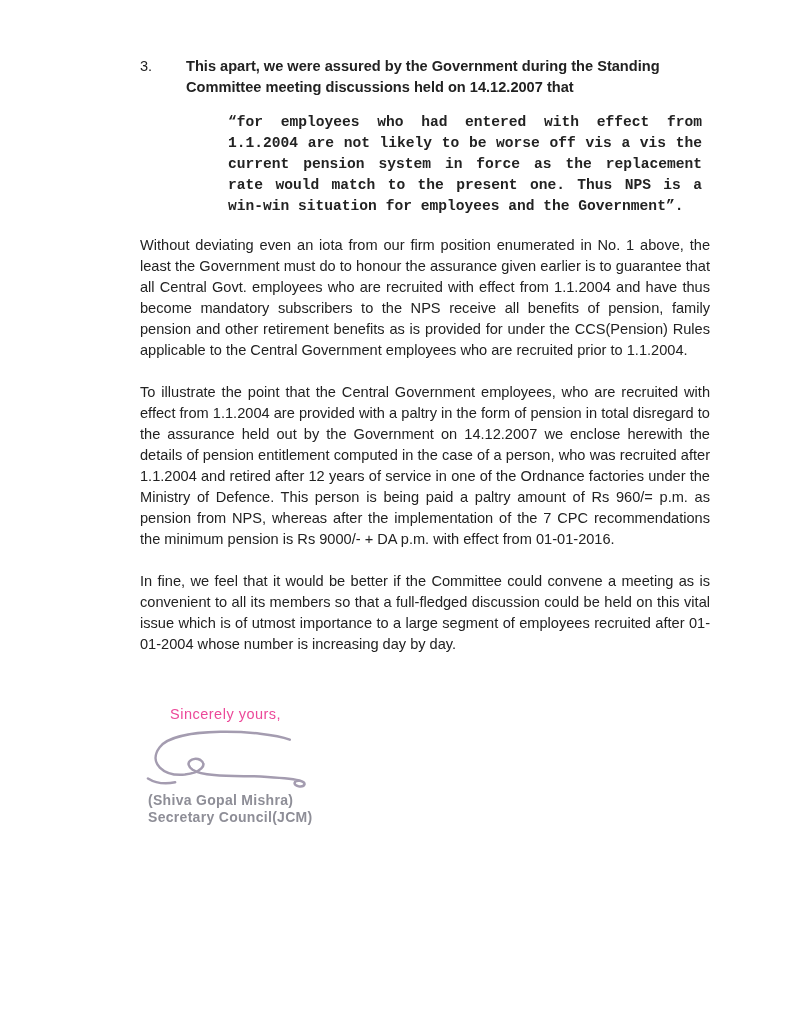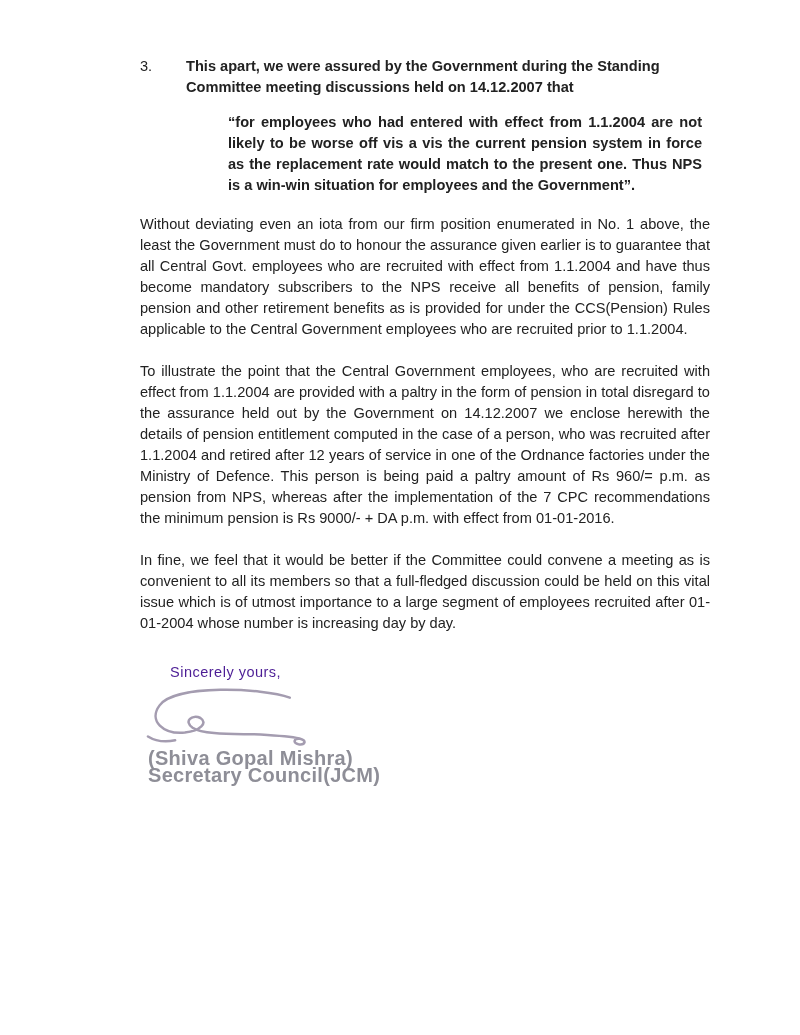--- a/index.html
+++ b/index.html
@@ -16,34 +16,35 @@
     line-height: 21px;
     color: #222222;
   }
   .numbered-item { display: flex; margin: 0 0 12px 0; }
   .numbered-item .num { width: 46px; flex: none; }
   .numbered-item .item-text { margin: 0; flex: 1; font-weight: bold; }
   .quote {
     margin: 14px 8px 18px 88px;
     font-weight: bold;
     text-align: justify;
+    font-family: Liberation Mono, monospace;
   }
   p.body-para { margin: 0 0 21px 0; text-align: justify; }
   .closing {
-    margin: 28px 0 0 30px;
-    color: #4c1d95;
+    margin: 49px 0 0 30px;
+    color: #ec4899;
     letter-spacing: 0.5px;
     font-size: 14.5px;
   }
   .signature-svg { display: block; margin: 4px 0 2px 6px; }
   .signatory {
     margin-left: 8px;
     color: #8e8e97;
     font-weight: bold;
-    font-size: 20px;
+    font-size: 14px;
     line-height: 15.5px;
     letter-spacing: 0.3px;
   }
   .signatory div { margin: 0 0 1px 0; }
 </style>
 </head>
 <body>
 
 <div class="page">
 

